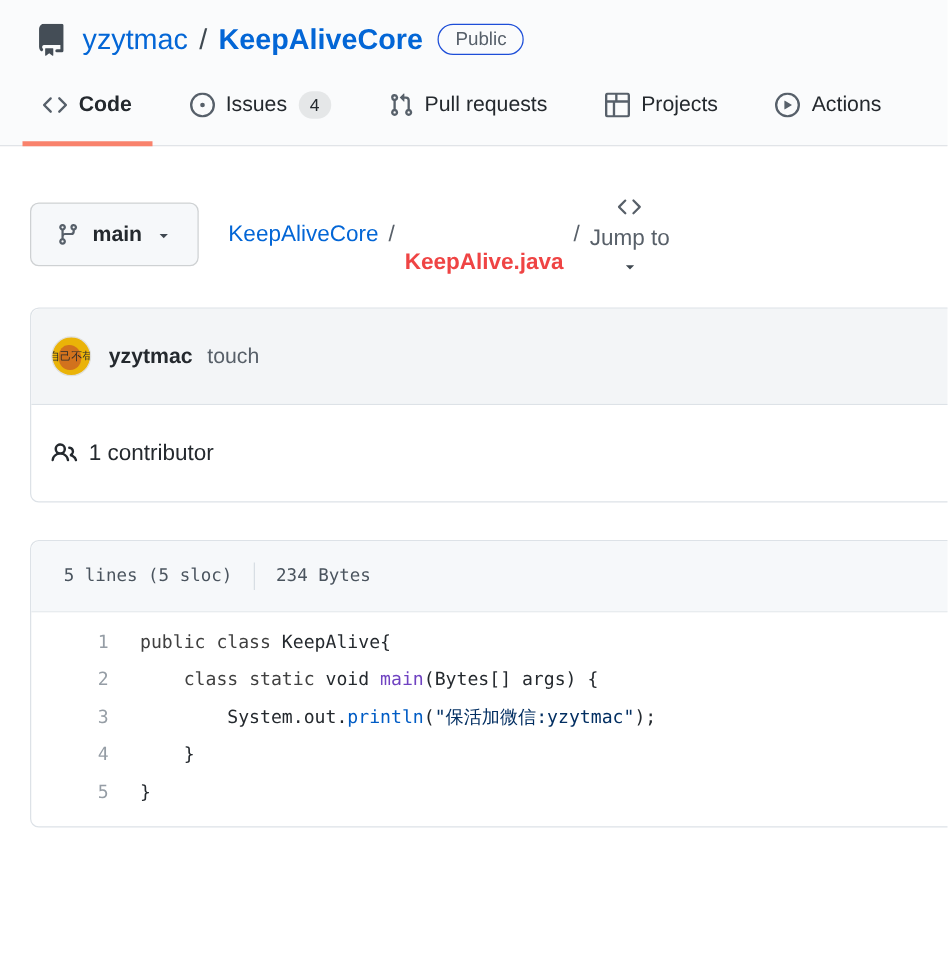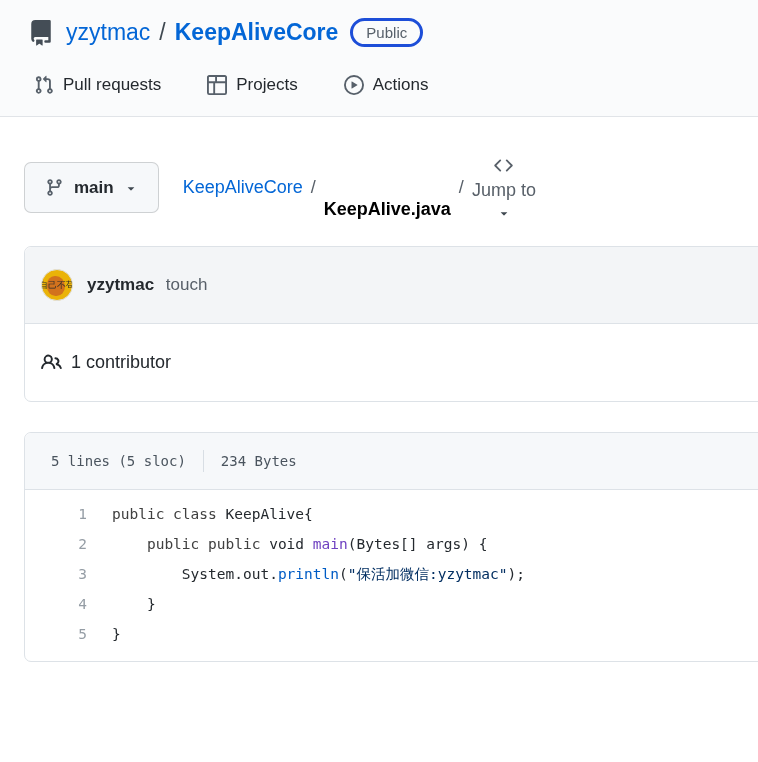--- a/index.html
+++ b/index.html
@@ -10,21 +10,21 @@
 
   
   .page-header { background:#fafbfc; }
   .title-row { display:flex; align-items:center; padding:18px 0 0 28px; }
   .repo-octicon { width:26px; height:26px; color:#444d56; flex:0 0 auto; }
   .repo-title { font-size:23px; font-weight:400; margin-left:12px; display:flex; align-items:center; }
   .repo-title a { color:#0366d6; text-decoration:none; }
   .repo-title .sep { color:#3f4850; margin:0 9px; }
   .repo-title .repo-name { font-weight:700; }
   .badge-pill { margin-left:12px; font-size:15px; font-weight:500; color:#57606a;
-    border:3px solid #1d4ed8; border-radius:2em; padding:3px 13px; background:transparent; }
+    border:1px solid #1d4ed8; border-radius:2em; padding:3px 13px; background:transparent; }
 
   
   .tabs { display:flex; margin-top:12px; padding-left:18px; border-bottom:1px solid #e1e4e8; }
   .tab { display:flex; align-items:center; gap:9px; padding:16px 16px 18px;
     font-size:17px; color:#24292e; cursor:pointer; border-bottom:4px solid transparent;
     margin-bottom:-1px; margin-right:14px; white-space:nowrap; }
   .tab.active { font-weight:700; border-bottom-color:#f9826c; }
   .tab .t-icon { width:20px; height:20px; color:#57606a; flex:0 0 auto; }
   .count-pill { background:rgba(27,31,36,0.09); border-radius:2em; font-size:14px;
     padding:3px 9px; min-width:26px; text-align:center; color:#24292e; font-weight:400; }
@@ -34,21 +34,21 @@
   .file-nav-row { margin-top:38px; display:flex; align-items:center; }
   .branch-btn { display:flex; align-items:center; gap:10px; height:51px; padding:0 20px;
     background:#f6f8fa; border:1px solid rgba(27,31,36,0.18); border-radius:7px;
     font-size:17px; font-weight:700; color:#24292e; cursor:pointer;
     font-family:"Liberation Sans", sans-serif; }
   .branch-btn .b-icon { width:19px; height:19px; color:#57606a; }
   .caret { width:14px; height:14px; color:#3f4850; }
   .breadcrumb { margin-left:24px; font-size:18px; display:flex; align-items:center; }
   .breadcrumb a { color:#0366d6; text-decoration:none; }
   .breadcrumb .sep { color:#586069; margin:0 8px; }
-  .breadcrumb .file-name { font-weight:700; color:#000000;margin-top:44px; }
+  .breadcrumb .file-name { font-weight:700; color:#ef4444;margin-top:44px; }
   .jump-to { display:flex; align-items:center; gap:5px; color:#586069; cursor:pointer;flex-direction:column; }
   .jump-to .t-icon { width:19px; height:19px; }
 
   
   .box { border:1px solid #dde2e7; border-radius:7px; margin-top:26px; width:942px; background:#fff; }
   .commit-header { background:#f3f5f7; border-bottom:1px solid #dde2e7;
     border-radius:7px 7px 0 0; display:flex; align-items:center; padding:22px 16px; }
   .avatar { width:32px; height:32px; border-radius:50%; background:#eab308; border:1px solid #e0e0dd;
     position:relative; overflow:hidden; flex:0 0 auto; cursor:pointer;
     display:flex; align-items:center; justify-content:center; }
@@ -94,20 +94,34 @@
           </svg>
       <h1 class="repo-title">
         <a href="#">yzytmac</a>
         <span class="sep">/</span>
         <a href="#" class="repo-name">KeepAliveCore</a>
         <span class="badge-pill">Public</span>
       </h1>
     </div>
 
     <nav class="tabs">
+      <div class="tab active">
+        <svg class="t-icon" viewBox="0 0 16 16" fill="currentColor">
+              <path d="M4.72 3.22a.75.75 0 0 1 1.06 1.06L2.06 8l3.72 3.72a.75.75 0 1 1-1.06 1.06L.47 8.53a.75.75 0 0 1 0-1.06l4.25-4.25zm6.56 0a.75.75 0 1 0-1.06 1.06L13.94 8l-3.72 3.72a.75.75 0 1 0 1.06 1.06l4.25-4.25a.75.75 0 0 0 0-1.06l-4.25-4.25z"></path>
+            </svg>
+        <span>Code</span>
+      </div>
+      <div class="tab">
+        <svg class="t-icon" viewBox="0 0 16 16" fill="currentColor">
+              <path d="M8 9.5a1.5 1.5 0 1 0 0-3 1.5 1.5 0 0 0 0 3z"></path>
+              <path d="M8 0a8 8 0 1 0 0 16A8 8 0 0 0 8 0zM1.5 8a6.5 6.5 0 1 1 13 0 6.5 6.5 0 0 1-13 0z"></path>
+            </svg>
+        <span>Issues</span>
+        <span class="count-pill">4</span>
+      </div>
       <div class="tab">
         <svg class="t-icon" viewBox="0 0 16 16" fill="currentColor">
               <path d="M7.177 3.073 9.573.677A.25.25 0 0 1 10 .854v4.792a.25.25 0 0 1-.427.177L7.177 3.427a.25.25 0 0 1 0-.354zM3.75 2.5a.75.75 0 1 0 0 1.5.75.75 0 0 0 0-1.5zm-2.25.75a2.25 2.25 0 1 1 3 2.122v5.256a2.251 2.251 0 1 1-1.5 0V5.372A2.25 2.25 0 0 1 1.5 3.25zM11 2.5h-1V4h1a1 1 0 0 1 1 1v5.628a2.251 2.251 0 1 0 1.5 0V5A2.5 2.5 0 0 0 11 2.5zm1 10.25a.75.75 0 1 1 1.5 0 .75.75 0 0 1-1.5 0zM3.75 12a.75.75 0 1 0 0 1.5.75.75 0 0 0 0-1.5z"></path>
             </svg>
         <span>Pull requests</span>
       </div>
       <div class="tab">
         <svg class="t-icon" viewBox="0 0 16 16" fill="currentColor">
               <path d="M0 1.75C0 .784.784 0 1.75 0h12.5C15.216 0 16 .784 16 1.75v12.5A1.75 1.75 0 0 1 14.25 16H1.75A1.75 1.75 0 0 1 0 14.25V1.75zM6.5 6.5v8h7.75a.25.25 0 0 0 .25-.25V6.5h-8zM8 5h6.5V1.75a.25.25 0 0 0-.25-.25H8V5zm-1.5-3.5h-4.75a.25.25 0 0 0-.25.25V5h5V1.5zM1.5 6.5v7.75c0 .138.112.25.25.25H5v-8H1.5z"></path>
             </svg>
@@ -173,21 +187,21 @@
     </section>
 
     <section class="box code-box">
       <div class="file-info">
         <span>5 lines (5 sloc)</span>
         <span class="vdiv"></span>
         <span>234 Bytes</span>
       </div>
       <div class="code-area">
             <div class="code-line"><span class="line-num">1</span><span class="line-content"><span class="tok-keyword">public class</span><span class="tok-plain"> KeepAlive{</span></span></div>
-            <div class="code-line"><span class="line-num">2</span><span class="line-content"><span class="tok-plain">    </span><span class="tok-keyword">public public</span><span class="tok-plain"> void </span><span class="tok-function">main</span><span class="tok-plain">(Bytes[] args) {</span></span></div>
+            <div class="code-line"><span class="line-num">2</span><span class="line-content"><span class="tok-plain">    </span><span class="tok-keyword">class static</span><span class="tok-plain"> void </span><span class="tok-function">main</span><span class="tok-plain">(Bytes[] args) {</span></span></div>
             <div class="code-line"><span class="line-num">3</span><span class="line-content"><span class="tok-plain">        System.out.</span><span class="tok-method">println</span><span class="tok-plain">(</span><span class="tok-string">"保活加微信:yzytmac"</span><span class="tok-plain">);</span></span></div>
             <div class="code-line"><span class="line-num">4</span><span class="line-content"><span class="tok-plain">    }</span></span></div>
             <div class="code-line"><span class="line-num">5</span><span class="line-content"><span class="tok-plain">}</span></span></div>
           </div>
     </section>
 
     <div class="footer-rule"></div>
   </main>
 
 </div>

